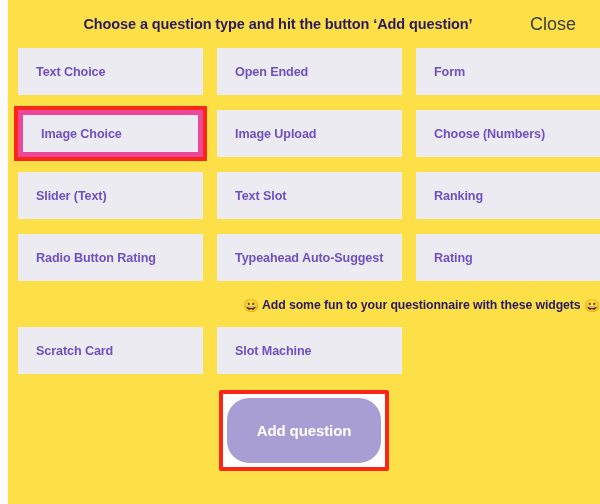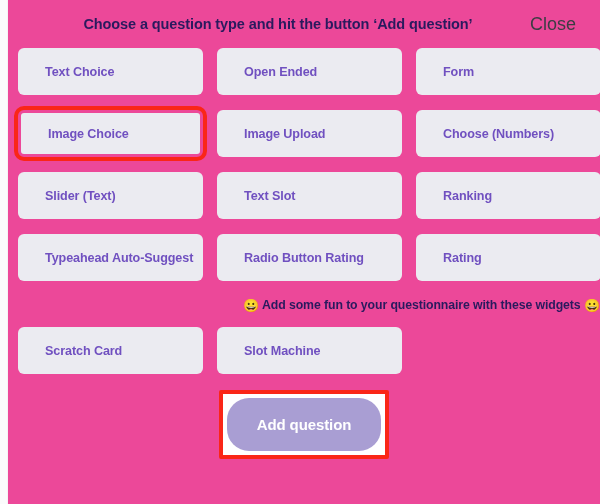--- a/index.html
+++ b/index.html
@@ -26,21 +26,21 @@
     background: #fbfbfc;
     border-right: 1px solid #f4f4f6;
   }
 
   .modal {
     position: absolute;
     left: 8px;
     top: 0;
     width: 592px;
     height: 504px;
-    background: #ec4899;
+    background: #fde047;
   }
 
   
   .modal-header {
     position: relative;
     height: 48px;
     display: flex;
     align-items: center;
     justify-content: center;
   }
@@ -67,37 +67,37 @@
     display: grid;
     grid-template-columns: repeat(3, 185px);
     column-gap: 14px;
     row-gap: 15px;
     padding: 0 10px 0 10px;
   }
   .q-card {
     position: relative;
     height: 47px;
     background: #ebebf1;
-    border-radius: 6px;
+    border-radius: 0;
     display: flex;
     align-items: center;
-    padding: 0 27px;
+    padding: 0 18px;
     cursor: pointer;
   }
   .q-card-label {
     font-size: 12.6px;
     font-weight: bold;
     color: #7050c0;
     letter-spacing: -0.1px;
     white-space: nowrap;
   }
   
   .q-card.highlight {
     background: #ebebf1;
-    border: 3px solid #ec4899;
+    border: 5px solid #ec4899;
     outline: 4px solid #fa2617;
     outline-offset: 0px;
     align-items: center;
   }
 
   
   .widgets-note {
     text-align: right;
     font-size: 12.3px;
     font-weight: bold;
@@ -127,21 +127,21 @@
     line-height: 0;
   }
   .add-question-button {
     display: inline-block;
     background: #a99ed3;
     color: #ffffff;
     font-size: 15px;
     font-weight: bold;
     border: none;
     border-radius: 22px;
-    padding: 19px 30px;
+    padding: 25px 30px;
     line-height: 1;
     cursor: pointer;
     font-family: "Liberation Sans", sans-serif;
     letter-spacing: -0.1px;
   }
 </style>
 </head>
 <body>
 
 <div class="page-gutter"></div>
@@ -175,24 +175,24 @@
       <div class="q-card">
         <span class="q-card-label">Slider (Text)</span>
       </div>
       <div class="q-card">
         <span class="q-card-label">Text Slot</span>
       </div>
       <div class="q-card">
         <span class="q-card-label">Ranking</span>
       </div>
       <div class="q-card">
+        <span class="q-card-label">Radio Button Rating</span>
+      </div>
+      <div class="q-card">
         <span class="q-card-label">Typeahead Auto-Suggest</span>
-      </div>
-      <div class="q-card">
-        <span class="q-card-label">Radio Button Rating</span>
       </div>
       <div class="q-card">
         <span class="q-card-label">Rating</span>
       </div>
     </div>
 
   <div class="widgets-note">
     <span class="emo">😀</span>
     <span>Add some fun to your questionnaire with these widgets</span>
     <span class="emo">😀</span>

